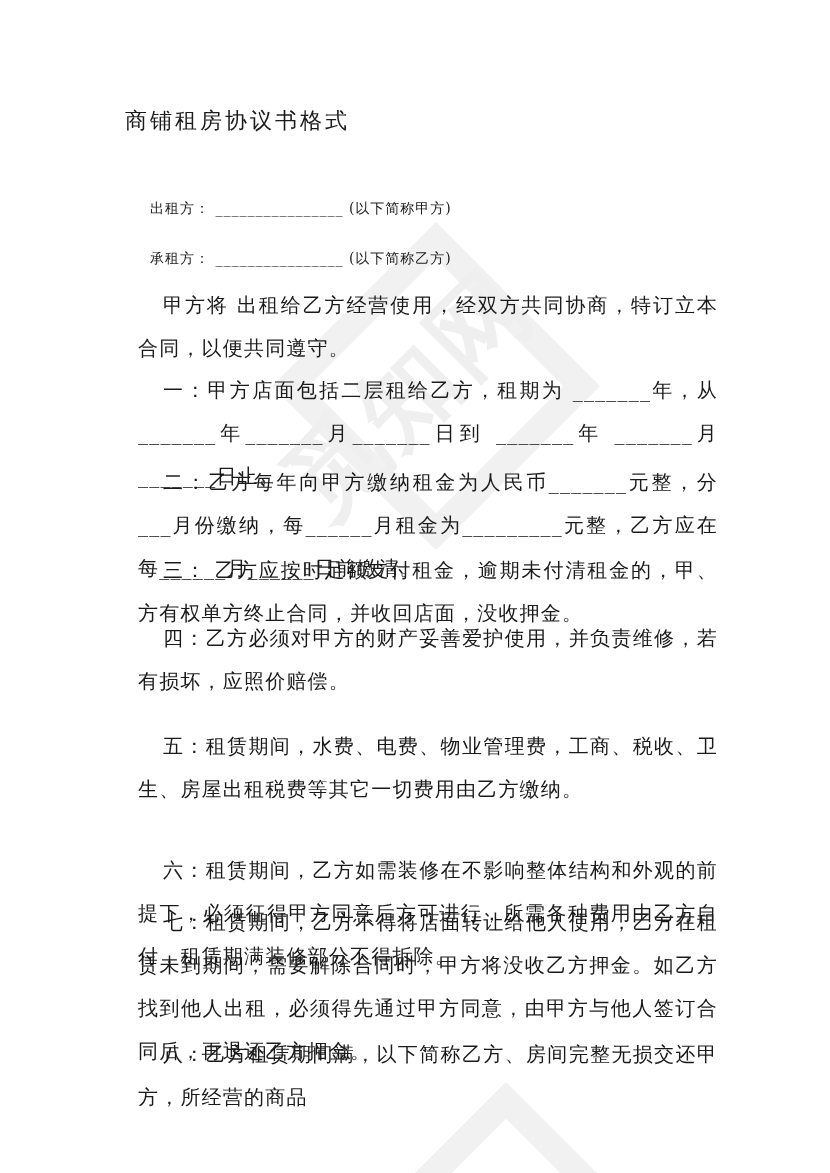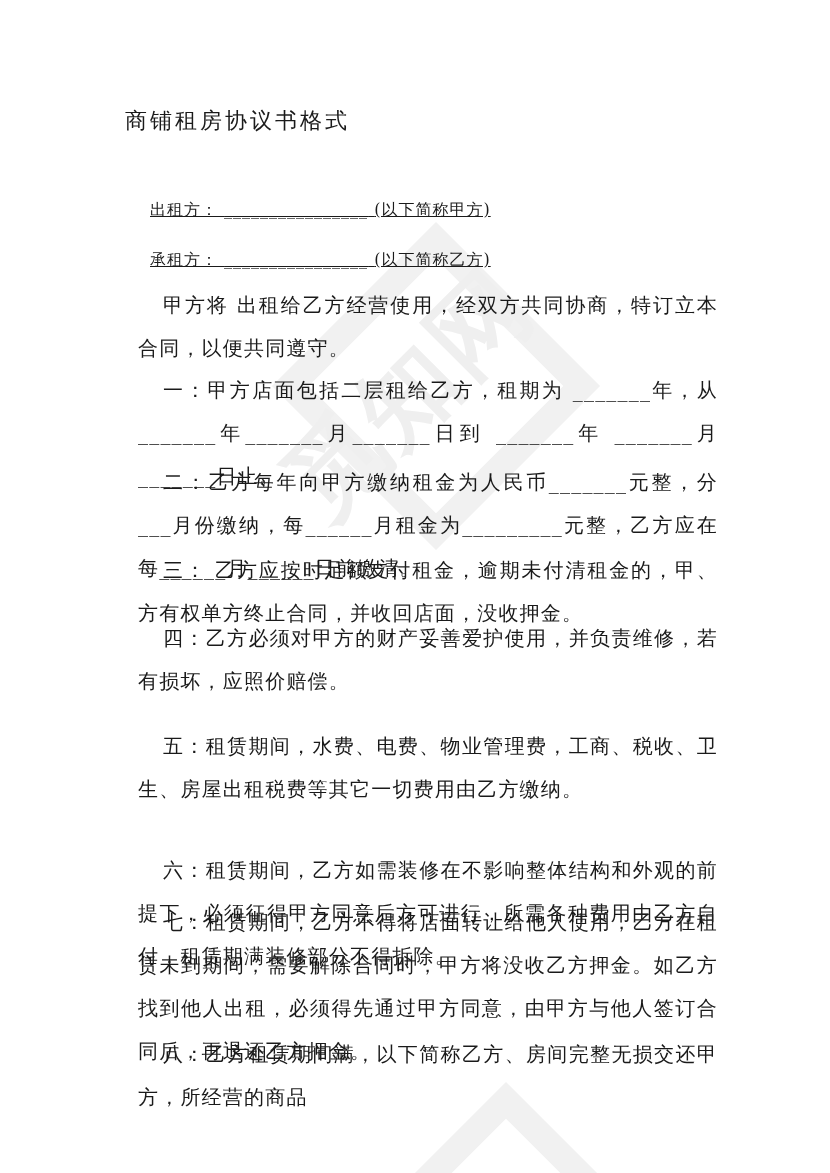--- a/index.html
+++ b/index.html
@@ -6,21 +6,21 @@
   body { width: 830px; height: 1173px; position: relative; overflow: hidden;
          font-family: "DejaVu Serif", "Liberation Serif", serif; color: #1a1a1a; }
   .watermark { position: absolute; pointer-events: none; z-index: 0; }
   .wm-shape { position: absolute; border: 26px solid #f1f1f1; transform: rotate(45deg); }
   .wm-text { position: absolute; color: #efefef; font-size: 96px; font-weight: bold;
              transform: rotate(-45deg); white-space: nowrap; letter-spacing: 4px;
              font-family: "DejaVu Sans", sans-serif; }
   .page { position: absolute; left: 125px; top: 0; width: 580px; z-index: 1; }
   .title { position: absolute; top: 106px; left: 0; width: 580px; text-align: left;
            font-size: 22px; letter-spacing: 3px; margin: 0; font-weight: normal; }
-  .party { position: absolute; left: 25px; font-size: 16px; letter-spacing: 1px; white-space: nowrap; text-decoration: underline; }
+  .party { position: absolute; left: 25px; font-size: 14px; letter-spacing: 1px; white-space: nowrap; }
   .para { position: absolute; left: 0; width: 580px; font-size: 20px; line-height: 43px;
           text-align: justify; text-align-last: left; letter-spacing: 1.2px; margin: 13px; }
   .para.indent { text-indent: 25px; }
 </style>
 </head>
 <body>
 
 <div class="watermark" style="left:260px; top:250px; width:300px; height:300px;">
   <div class="wm-shape" style="left:60px; top:20px; width:180px; height:180px;"></div>
   <div class="wm-text" style="left:0px; top:80px;">觅知网</div>

